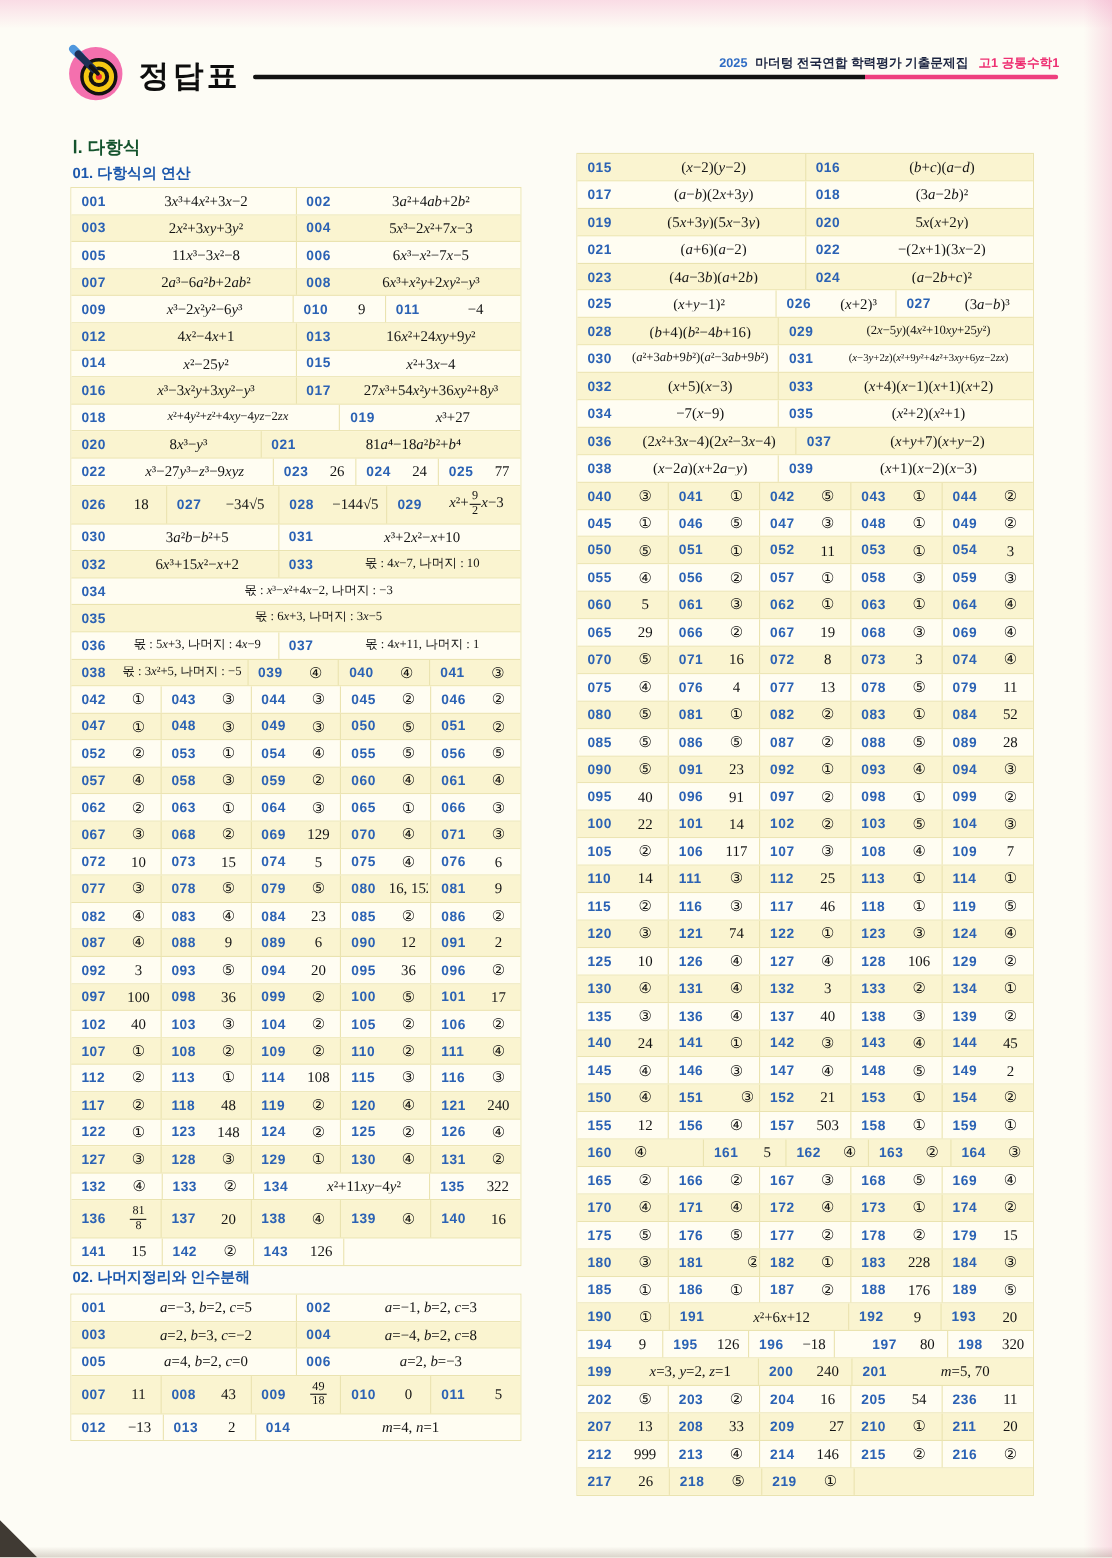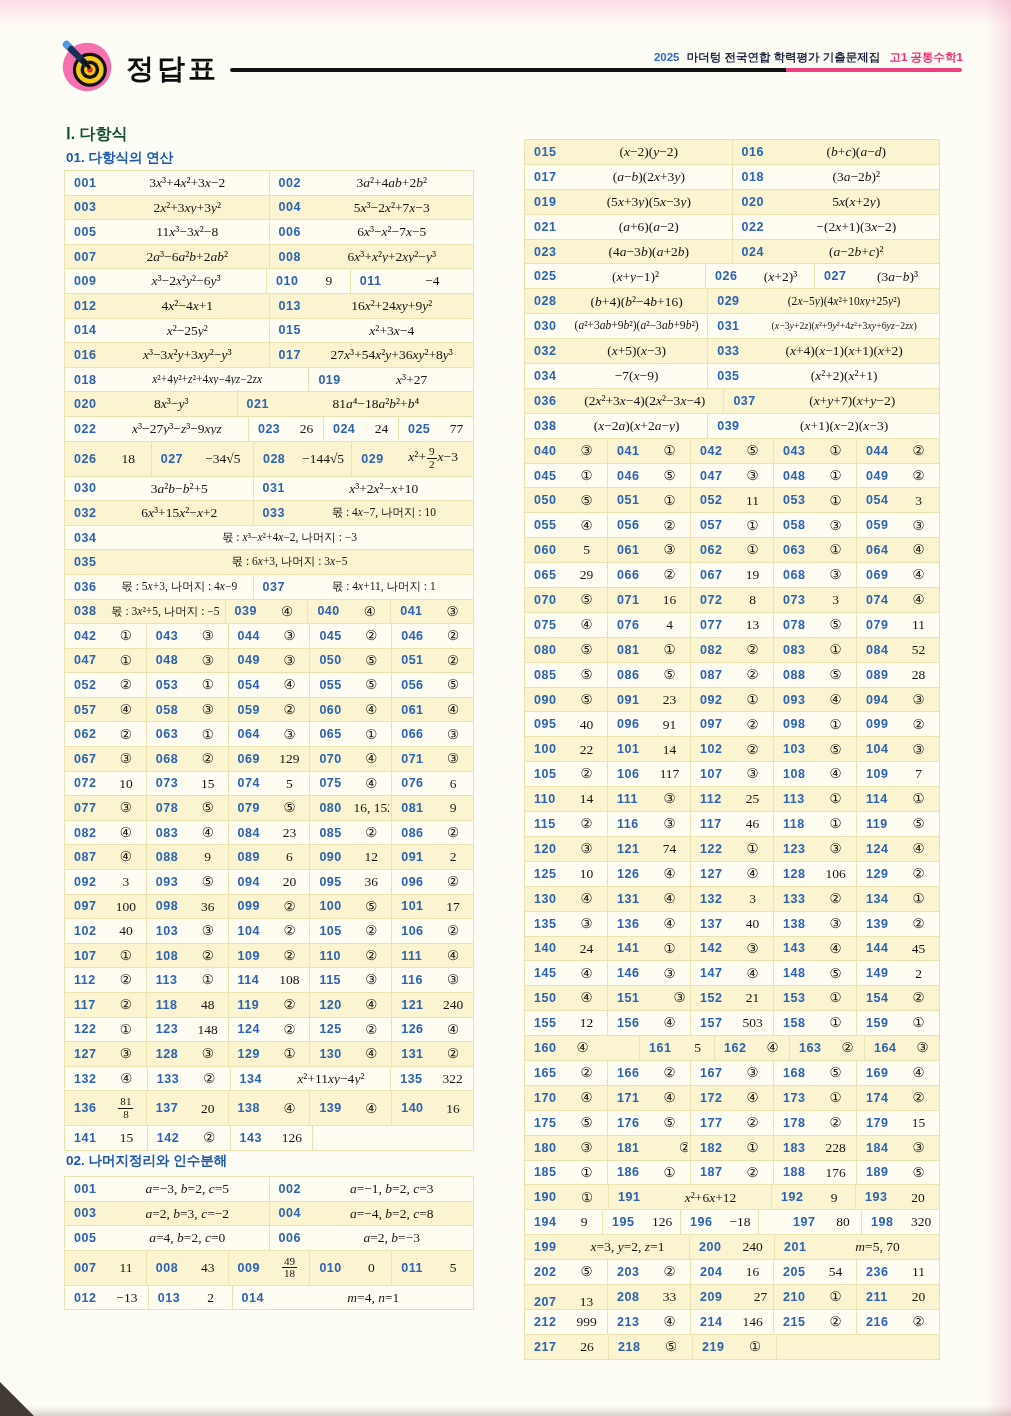--- a/index.html
+++ b/index.html
@@ -1674,21 +1674,21 @@
         <div class="cell" style="flex: 2 1 0px;">
           <span class="num">205</span>
           <span class="val">54</span>
         </div>
         <div class="cell" style="flex: 2 1 0px;">
           <span class="num">236</span>
           <span class="val">11</span>
         </div>
       </div>
       <div class="trow shade">
-        <div class="cell" style="flex: 2 1 0px; align-items: flex-end;">
+        <div class="cell" style="flex: 2 1 0px;">
           <span class="num">207</span>
           <span class="val">13</span>
         </div>
         <div class="cell" style="flex: 2 1 0px;">
           <span class="num">208</span>
           <span class="val">33</span>
         </div>
         <div class="cell" style="flex: 2 1 0px; gap: 16px;">
           <span class="num">209</span>
           <span class="val">27</span>

